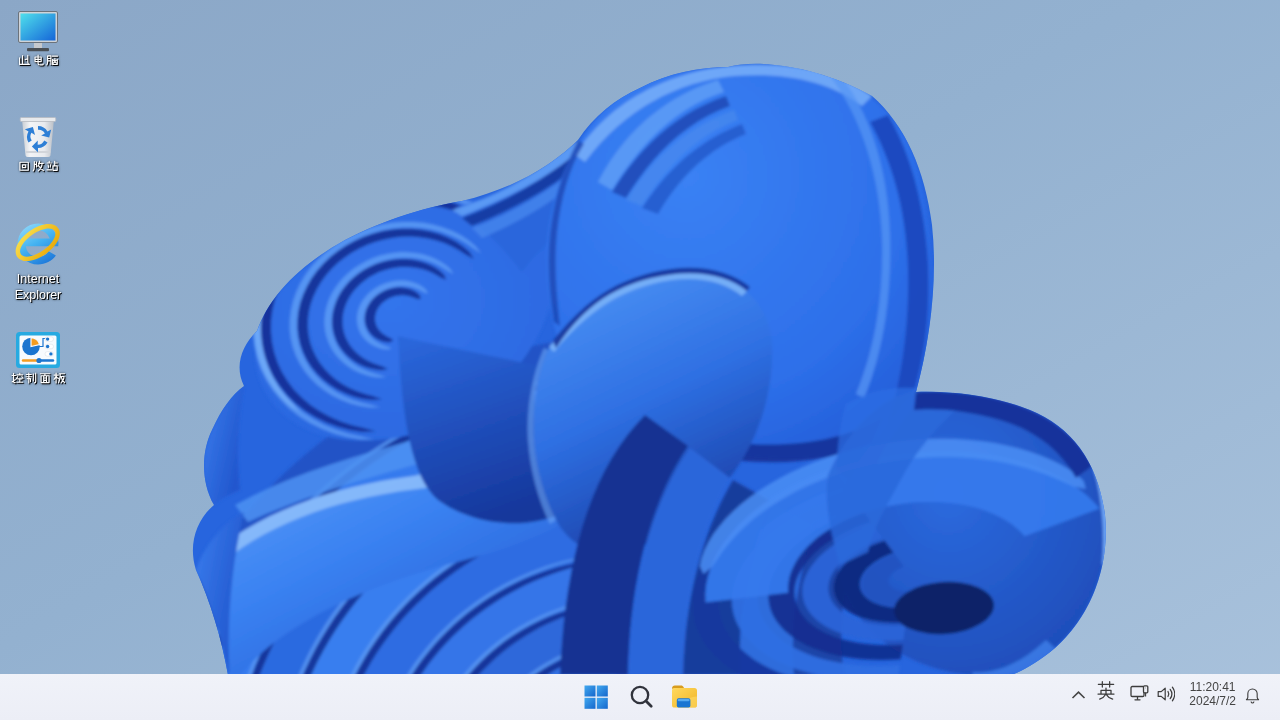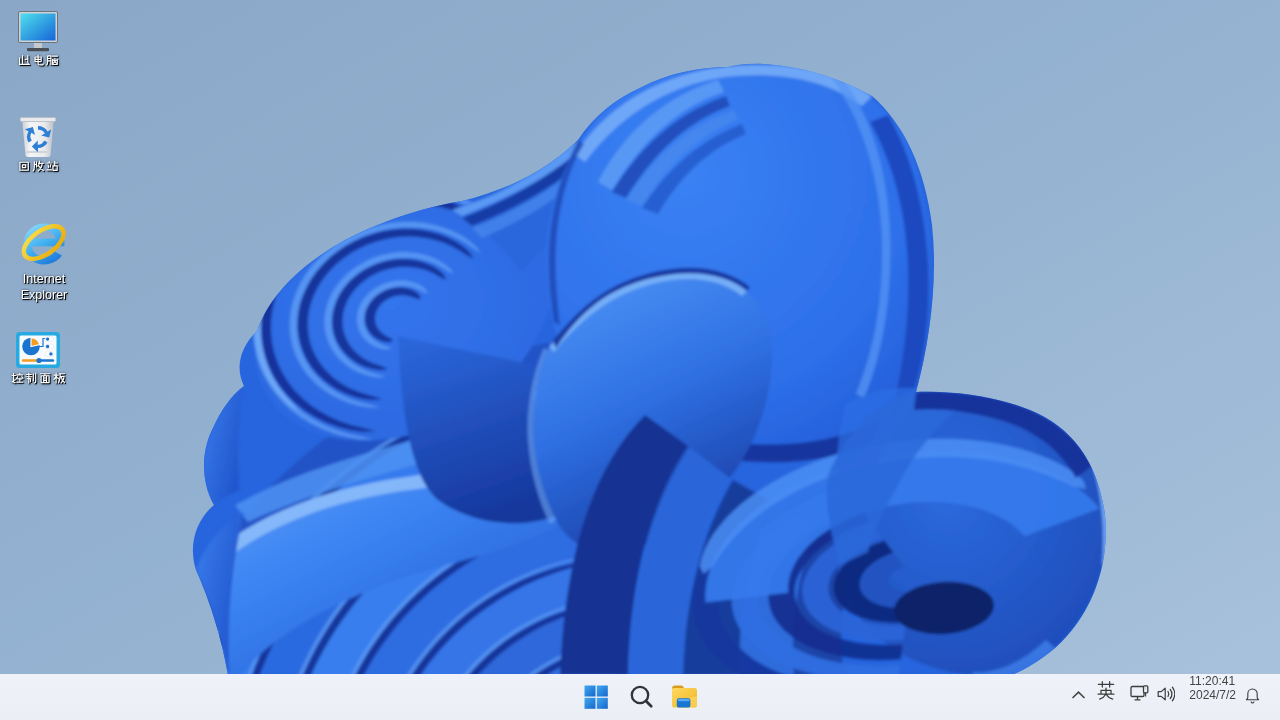--- a/index.html
+++ b/index.html
@@ -6,21 +6,21 @@
     font-family:"Liberation Sans",sans-serif;}
   #desk{position:absolute;inset:0;width:1280px;height:720px;}
   #wall{position:absolute;left:0;top:0;}
   .ico{position:absolute;width:76px;text-align:center;}
   .ico svg.art{display:block;margin:0 auto;}
   .lbl{display:block;margin:2px auto 0;filter:drop-shadow(1px 1px 0.5px rgba(0,0,0,0.9)) drop-shadow(0 0 1px rgba(0,0,0,0.55));}
   #taskbar{position:absolute;left:0;top:674px;width:1280px;height:46px;
     background:linear-gradient(180deg,#f0f2f9 0%,#eceef6 100%);}
   .tbi{position:absolute;top:0;}
   #tray{position:absolute;right:0;top:0;height:46px;color:#454545;}
-  #clock{position:absolute;right:44px;top:1px;text-align:left;
+  #clock{position:absolute;right:44px;top:7px;text-align:center;
     font-size:12px;line-height:13.5px;color:#444;}
 </style>
 </head>
 <body>
 <div id="desk">
 <svg id="wall" width="1280" height="720" viewBox="0 0 1280 720">
   <defs>
     <linearGradient id="bg" x1="0" y1="0" x2="1" y2="1">
       <stop offset="0" stop-color="#8ba7c7"></stop>
       <stop offset="0.45" stop-color="#93b1d0"></stop>
@@ -214,21 +214,21 @@
       <path d="M2.3,1.6 V7 C2.3,9 1.9,10.1 1.1,10.9 M4.5,1.8 V6.9 M2.3,4.4 H4.5 M7.7,1.1 C7.7,3.3 7,4.9 5.8,6.1 M6.5,3.3 H11.3 M10.1,3.3 C10.1,6 9.1,8.7 6.3,10.9 M6.9,6.1 C8.3,8.1 9.9,9.8 11.5,10.7"></path>
       </g>
 
       <g transform="translate(28,0)">
       <path d="M3.2,1.2 V3 M1.1,3 H5.4 M2.1,4.8 L2.5,7.4 M4.7,4.6 L4.2,7.2 M0.9,9.8 H5.6 M8.7,1.2 V5.4 M8.7,3 H11.3 M7,5.9 H11.2 V10.3 H7 Z"></path>
       </g>
     </g>
   </svg>
 </div>
 
-<div class="ico" style="left:6px;top:214px;">
+<div class="ico" style="left:0;top:214px;">
   <svg class="art" width="56" height="56" viewBox="0 0 56 56">
     <defs>
       <linearGradient id="ieg" x1="0.2" y1="0" x2="0.8" y2="1">
         <stop offset="0" stop-color="#8fd8fa"></stop>
             <stop offset="0.45" stop-color="#45b4f2"></stop>
             <stop offset="1" stop-color="#1a73d8"></stop>
       </linearGradient>
       <linearGradient id="ring" x1="0" y1="0" x2="0.6" y2="1">
         <stop offset="0" stop-color="#ffe44d"></stop>
             <stop offset="1" stop-color="#efae06"></stop>

